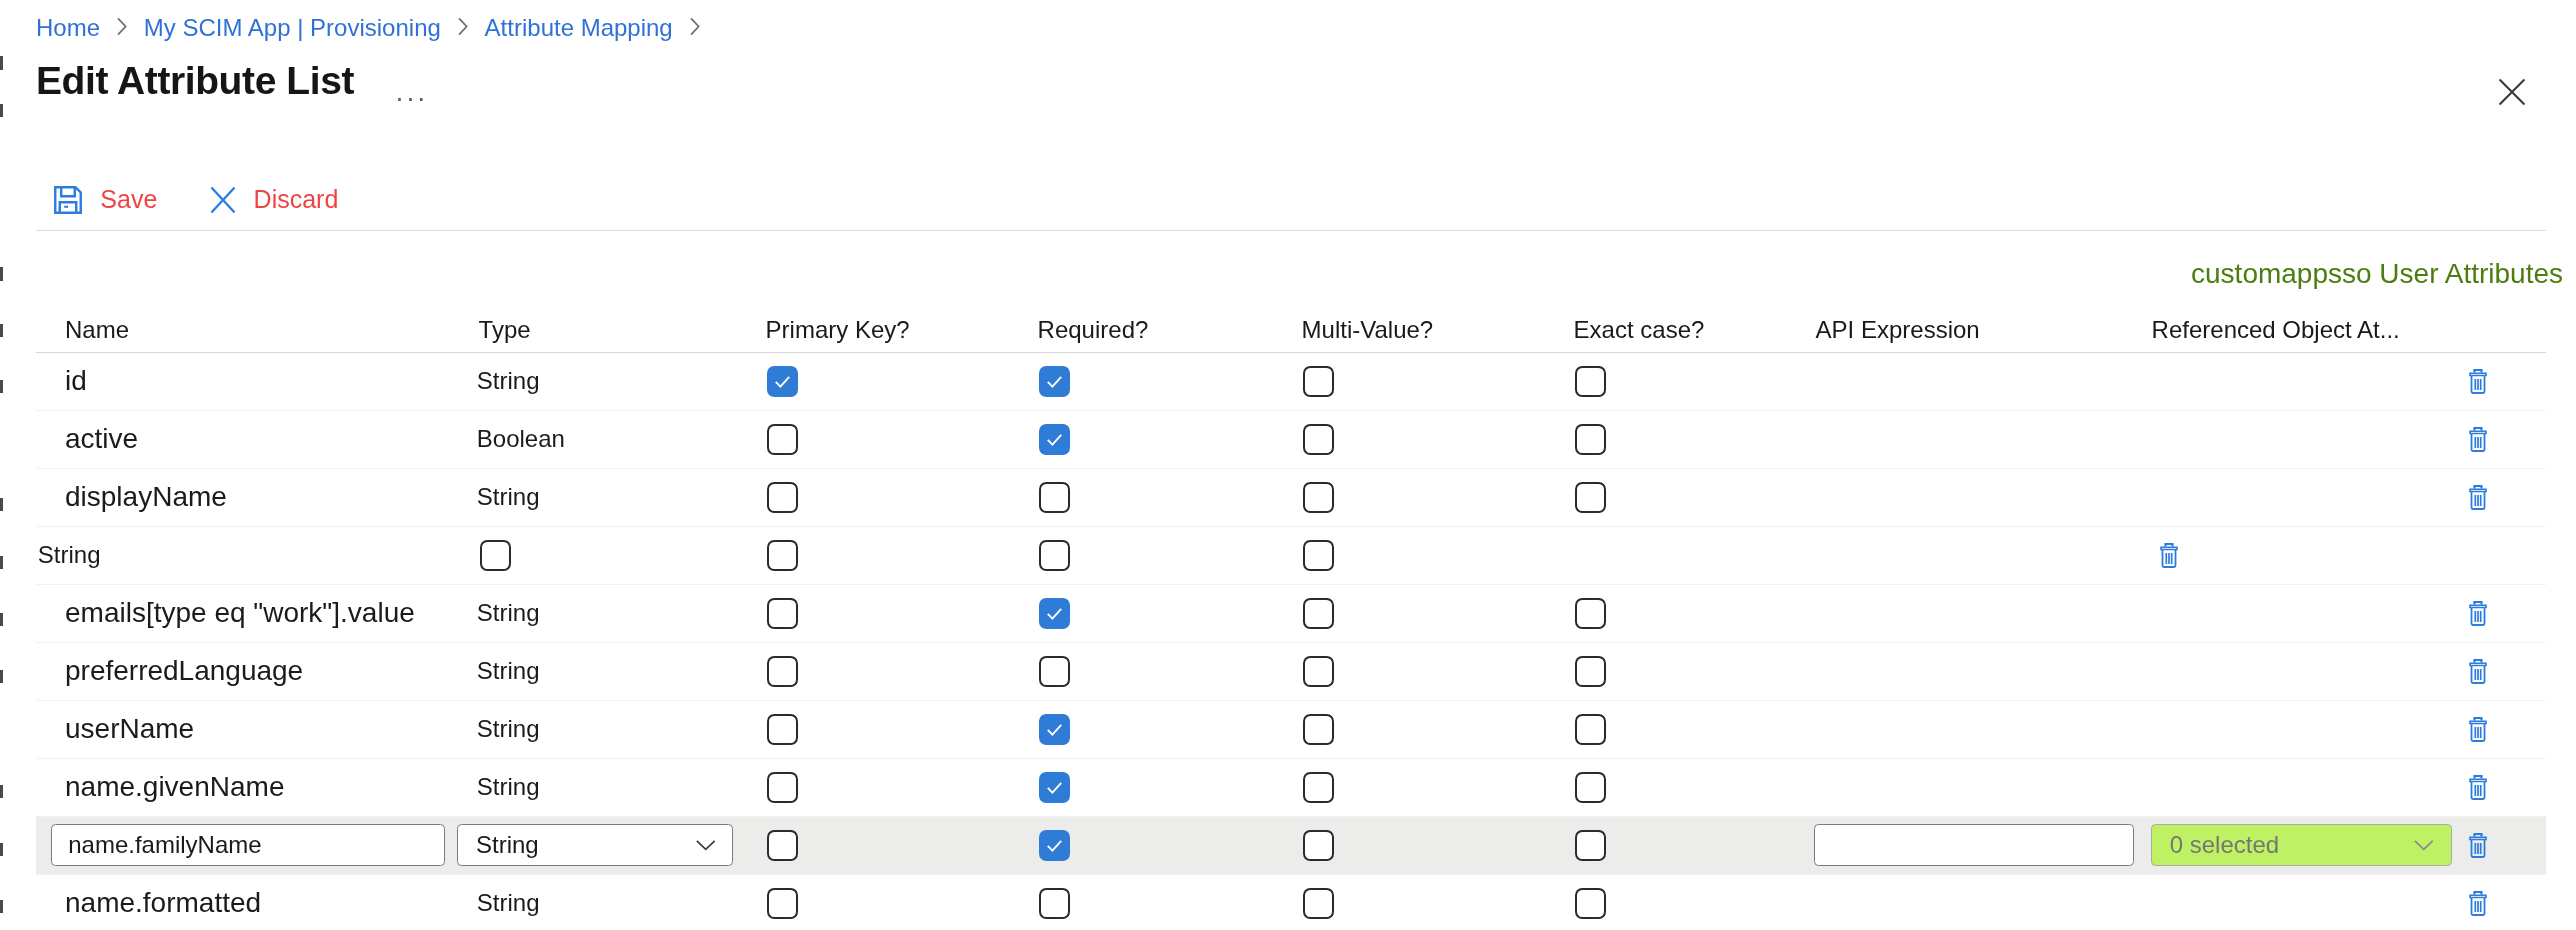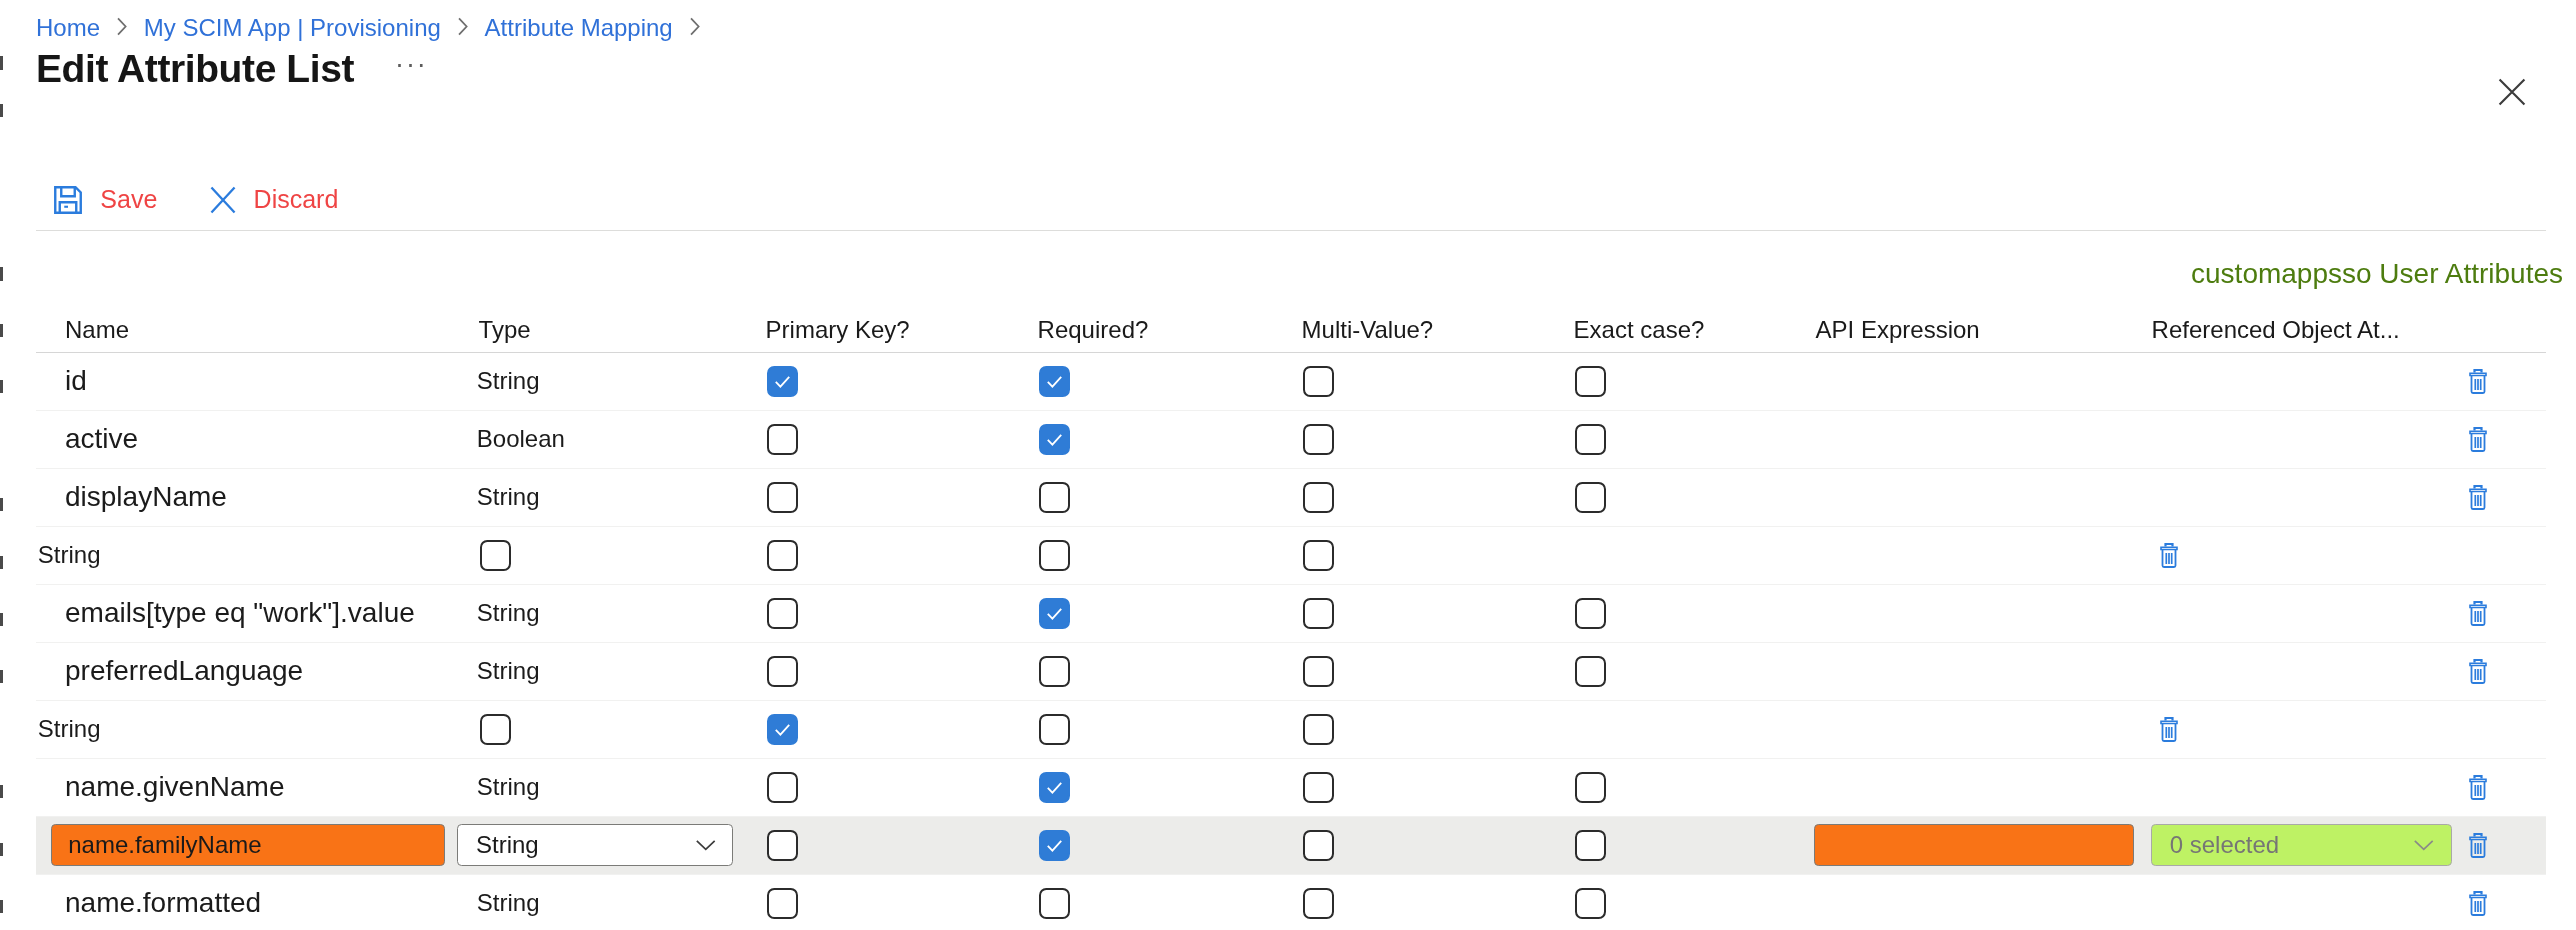--- a/index.html
+++ b/index.html
@@ -14,21 +14,21 @@
   
   .edge-artifacts { position:absolute; left:0; top:0; width:3.6px; height:930px; z-index:5; }
   .edge-artifacts span { position:absolute; left:0; width:2.7px; background:#4a4a4a; }
 
   
   .breadcrumb { display:flex; align-items:flex-start; padding:14.3px 0 0 36px; height:47px; font-size:24px; }
   .crumb { color:#3071d8; cursor:pointer; }
   .crumb-sep { display:inline-flex; margin:0 14.3px; }
 
   
-  .title-row { display:flex; align-items:flex-start; padding-left:36px; height:56px; }
+  .title-row { display:flex; align-items:flex-end; padding-left:36px; height:56px; }
   .page-title { font-size:39px; font-weight:700; color:#161616; letter-spacing:-0.4px; }
   .more-btn { margin-left:41px; margin-top:12.5px; font-size:27px; color:#5c5c5c; letter-spacing:1.8px; cursor:pointer; line-height:9px; }
   .close-btn { position:absolute; top:75px; right:47px; width:34px; height:34px; cursor:pointer; display:flex; align-items:center; justify-content:center; }
 
   
   .toolbar { display:flex; align-items:center; margin:75px 0 0 50px; height:43px; }
   .tool-item { display:flex; align-items:center; margin-right:50px; cursor:pointer; }
   .tool-item .lbl { font-size:25px; color:#ef4444; margin-left:14.3px; }
   .toolbar-divider { margin:9px 30.5px 0 36px; border-top:1.8px solid #dddddb; }
 
@@ -46,21 +46,21 @@
   .cell-name { font-size:28px; padding-left:29px; white-space:nowrap; }
   .cell-type { font-size:24px; padding-left:1.8px; }
   .checkbox { width:31px; height:31px; margin-left:5.4px; border:2.7px solid #2b2b2b; border-radius:7.2px; background:#fff;
               display:flex; align-items:center; justify-content:center; cursor:pointer; }
   .checkbox.checked { border-color:#2f7cd6; background:#2f7cd6; }
   .checkbox svg { display:none; }
   .checkbox.checked svg { display:block; }
   .trash-btn { margin-left:7.2px; width:27px; height:30.5px; cursor:pointer; display:flex; align-items:center; justify-content:center; }
 
   
-  .text-input { height:42px; border:1.8px solid #7b7b78; border-radius:4.5px; background:#f97316; font-size:24px;
+  .text-input { height:42px; border:1.8px solid #7b7b78; border-radius:4.5px; background:#ffffff; font-size:24px;
                 font-family:inherit; color:#1a1a1a; padding:0 27px 0 16px; outline:none; }
   .name-input { width:394px; margin-left:15.2px; }
   .select-box { height:42px; border:1.8px solid #7b7b78; border-radius:4.5px; background:#fff; display:flex;
                 align-items:center; justify-content:space-between; padding:0 16px 0 18px; cursor:pointer; }
   .type-select { width:276px; margin-left:-18px; }
   .select-box .sel-val { font-size:24px; color:#1a1a1a; }
   .api-input { width:320px; margin-left:1.8px; }
   .ref-select { width:301px; margin-left:2.7px; background:#bef264; border-color:#a9a9a7; cursor:default; }
   .ref-select .sel-val { color:#767675; }
 </style>
@@ -326,20 +326,21 @@
               <svg width="24" height="29" viewBox="0 0 24 28" fill="none" stroke="#2b7cdd" stroke-width="1.8">
     <path d="M8.5 5 V2.5 H15.5 V5" stroke-width="2.2"></path>
     <path d="M4 5.8 H20 V8 H4 Z" stroke-width="1.6"></path>
     <path d="M5.5 8.4 V24 Q5.5 25.5 7 25.5 H17 Q18.5 25.5 18.5 24 V8.4"></path>
     <path d="M9.3 11.5 V22.5 M12 11.5 V22.5 M14.7 11.5 V22.5" stroke-width="1.7"></path>
   </svg>
             </div>
           </div>
         </div>
         <div class="tgrid trow">
+          <div class="cell-name">userName</div>
           <div class="cell-type">String</div>
           <div>
             <div class="checkbox"></div>
           </div>
           <div>
             <div class="checkbox checked">
               <svg width="23" height="23" viewBox="0 0 24 24">
     <path d="M5 12.5 L9.8 17.3 L19 7.2" stroke="#ffffff" stroke-width="1.9" fill="none"></path>
   </svg>
             </div>

